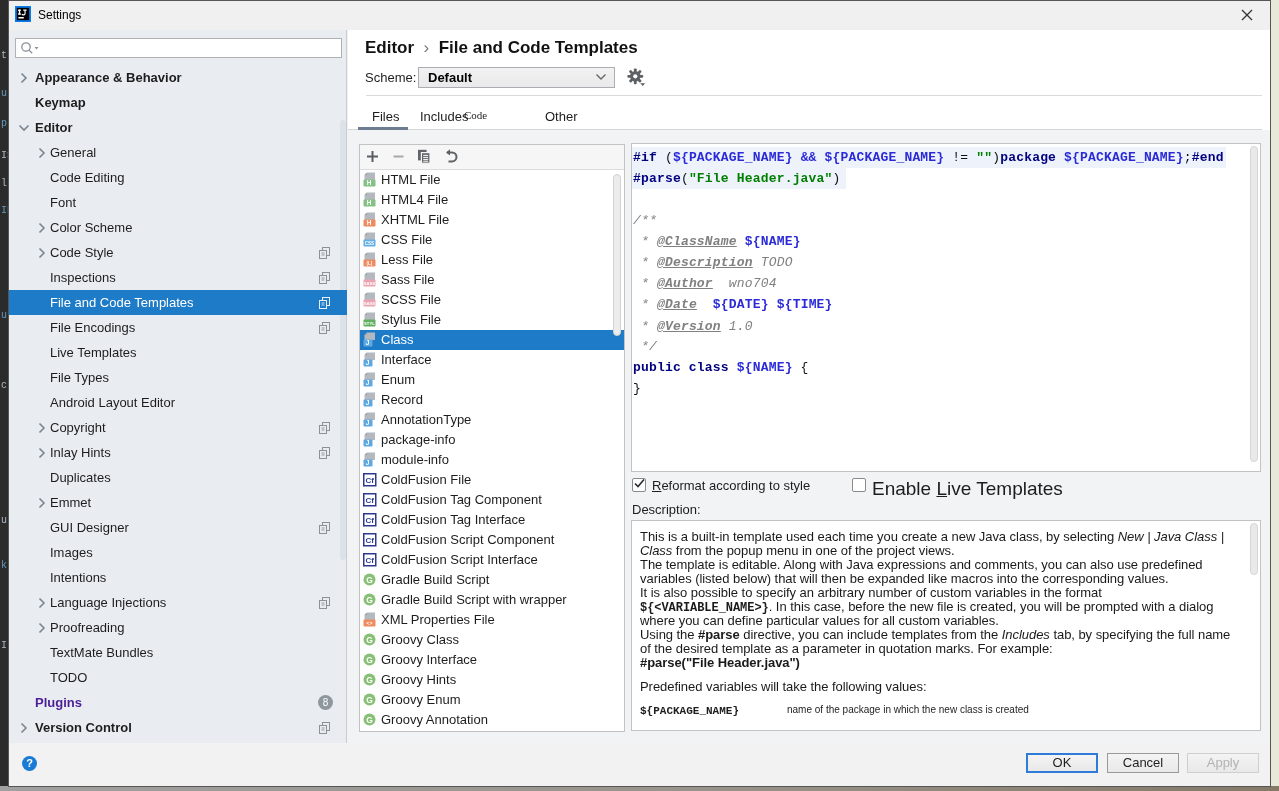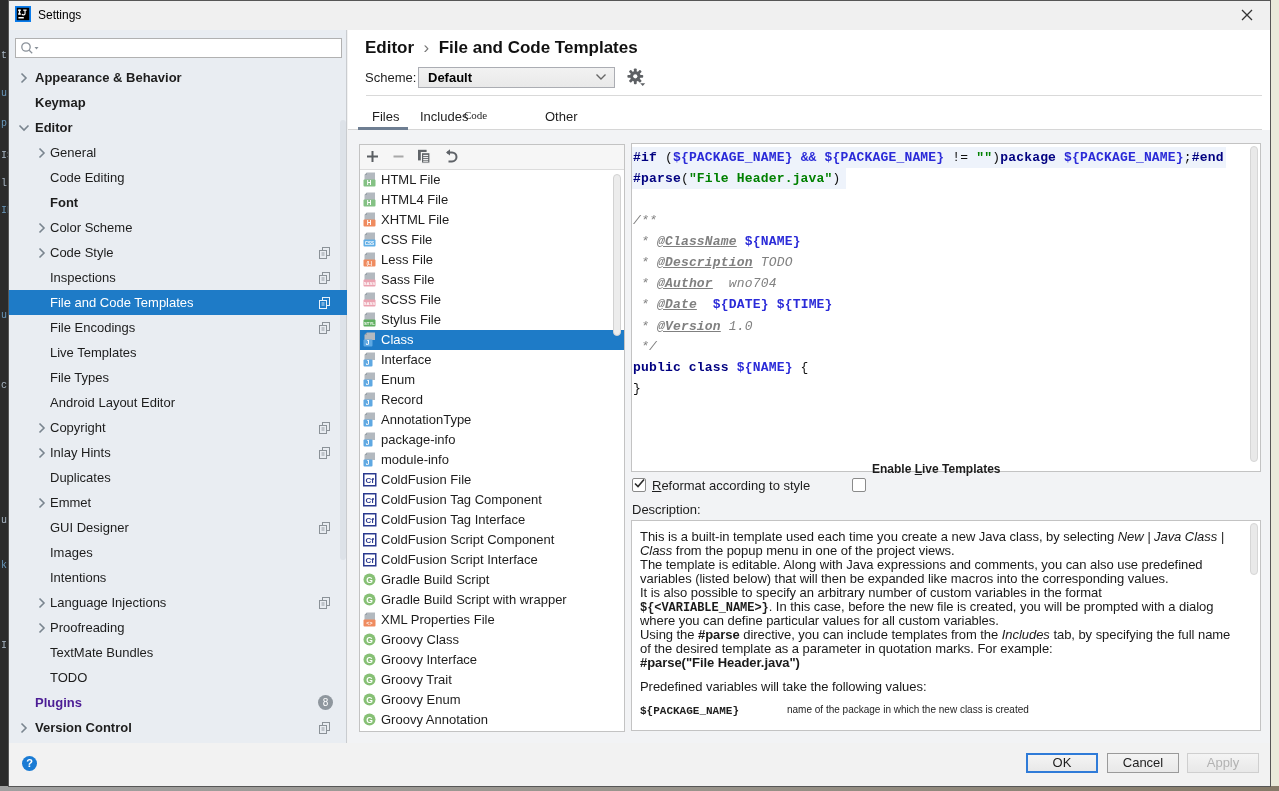--- a/index.html
+++ b/index.html
@@ -75,21 +75,21 @@
   </svg>
 <div class="abs" style="left:35px;top:115px;height:25px;line-height:25px;font-weight:bold;color:#1d1d1d;white-space:pre;">Editor</div>
 <div class="row" style="top:140px;"></div>
 <svg class="abs" style="left:38px;top:147px" width="8" height="12" viewBox="0 0 8 12">
     <path d="M1.5,1.5 L6,6 L1.5,10.5" stroke="#7a858f" stroke-width="1.6" fill="none"></path>
   </svg>
 <div class="abs" style="left:50px;top:140px;height:25px;line-height:25px;font-weight:normal;color:#1d1d1d;white-space:pre;">General</div>
 <div class="row" style="top:165px;"></div>
 <div class="abs" style="left:50px;top:165px;height:25px;line-height:25px;font-weight:normal;color:#1d1d1d;white-space:pre;">Code Editing</div>
 <div class="row" style="top:190px;"></div>
-<div class="abs" style="left:50px;top:190px;height:25px;line-height:25px;font-weight:bold;color:#1d1d1d;white-space:pre;">Font</div>
+<div class="abs" style="left:50px;top:190px;height:25px;line-height:25px;font-weight:normal;color:#1d1d1d;white-space:pre;">Font</div>
 <div class="row" style="top:215px;"></div>
 <svg class="abs" style="left:38px;top:222px" width="8" height="12" viewBox="0 0 8 12">
     <path d="M1.5,1.5 L6,6 L1.5,10.5" stroke="#7a858f" stroke-width="1.6" fill="none"></path>
   </svg>
 <div class="abs" style="left:50px;top:215px;height:25px;line-height:25px;font-weight:normal;color:#1d1d1d;white-space:pre;">Color Scheme</div>
 <div class="row" style="top:240px;"></div>
 <svg class="abs" style="left:38px;top:247px" width="8" height="12" viewBox="0 0 8 12">
     <path d="M1.5,1.5 L6,6 L1.5,10.5" stroke="#7a858f" stroke-width="1.6" fill="none"></path>
   </svg>
 <div class="abs" style="left:50px;top:240px;height:25px;line-height:25px;font-weight:normal;color:#1d1d1d;white-space:pre;">Code Style</div>
@@ -500,21 +500,21 @@
     </span>
 <span style="position:absolute;left:21px;">Groovy Interface</span>
 </div>
 <div class="lrow" style="top:670px;">
 <span style="position:absolute;left:3px;top:2px;width:14px;height:15px;">
       <svg width="14" height="15" viewBox="0 0 14 15" style="position:absolute;left:0;top:1px">
         <circle cx="6.5" cy="6.5" r="6" fill="#87c075"></circle>
         <text x="6.5" y="9.6" font-size="8.5" font-weight="bold" fill="#fff" text-anchor="middle" font-family="Liberation Sans">G</text>
       </svg>
     </span>
-<span style="position:absolute;left:21px;">Groovy Trait</span>
+<span style="position:absolute;left:21px;">Groovy Hints</span>
 </div>
 <div class="lrow" style="top:690px;">
 <span style="position:absolute;left:3px;top:2px;width:14px;height:15px;">
       <svg width="14" height="15" viewBox="0 0 14 15" style="position:absolute;left:0;top:1px">
         <circle cx="6.5" cy="6.5" r="6" fill="#87c075"></circle>
         <text x="6.5" y="9.6" font-size="8.5" font-weight="bold" fill="#fff" text-anchor="middle" font-family="Liberation Sans">G</text>
       </svg>
     </span>
 <span style="position:absolute;left:21px;">Groovy Enum</span>
 </div>
@@ -542,21 +542,21 @@
 <div class="cl" style="top:336px;"><span class="c"> */</span></div>
 <div class="cl" style="top:357px;"><span class="k">public class</span><span class="p"> </span><span class="v">${NAME}</span><span class="p"> {</span></div>
 <div class="cl" style="top:378px;"><span class="p">}</span></div>
 <div class="abs" style="left:1250px;top:146px;width:8px;height:316px;background:#e9e9e9;border:1px solid #d6d6d6;border-radius:4px;box-sizing:border-box;"></div>
 <div class="abs" style="left:632px;top:478px;width:14px;height:14px;box-sizing:border-box;border:1px solid #8a8a8a;background:#fff;border-radius:2px;"></div>
 <svg class="abs" style="left:632px;top:475px" width="15" height="15" viewBox="0 0 15 15">
     <path d="M3,8.5 L6,11.5 L12,4.5" stroke="#2b2b2b" stroke-width="1.6" fill="none"></path>
   </svg>
 <div class="abs" style="left:652px;top:478px;font-size:13px;"><span style="text-decoration:underline">R</span>eformat according to style</div>
 <div class="abs" style="left:852px;top:478px;width:14px;height:14px;box-sizing:border-box;border:1px solid #8a8a8a;background:#fff;border-radius:2px;"></div>
-<div class="abs" style="left:872px;top:462px;font-size:12px;font-weight:bold;">Enable <span style="text-decoration:underline">L</span>ive Templates</div>
+<div class="abs" style="left:872px;top:478px;font-size:19px;">Enable <span style="text-decoration:underline">L</span>ive Templates</div>
 <div class="abs" style="left:632px;top:502px;font-size:13px;">Description:</div>
 <div class="abs" style="left:631px;top:520px;width:630px;height:211px;box-sizing:border-box;border:1px solid #c3c3c3;background:#fff;"></div>
 <div class="abs" style="left:1250px;top:523px;width:8px;height:52px;background:#e9e9e9;border:1px solid #d6d6d6;border-radius:4px;box-sizing:border-box;"></div>
 <div class="dl" style="top:530px;">This is a built-in template used each time you create a new Java class, by selecting <i>New | Java Class |</i></div>
 <div class="dl" style="top:544px;"><i>Class</i> from the popup menu in one of the project views.</div>
 <div class="dl" style="top:558px;">The template is editable. Along with Java expressions and comments, you can also use predefined</div>
 <div class="dl" style="top:572px;">variables (listed below) that will then be expanded like macros into the corresponding values.</div>
 <div class="dl" style="top:586px;">It is also possible to specify an arbitrary number of custom variables in the format</div>
 <div class="dl" style="top:600px;"><span class="dm">${&lt;VARIABLE_NAME&gt;}</span>. In this case, before the new file is created, you will be prompted with a dialog</div>
 <div class="dl" style="top:614px;">where you can define particular values for all custom variables.</div>

